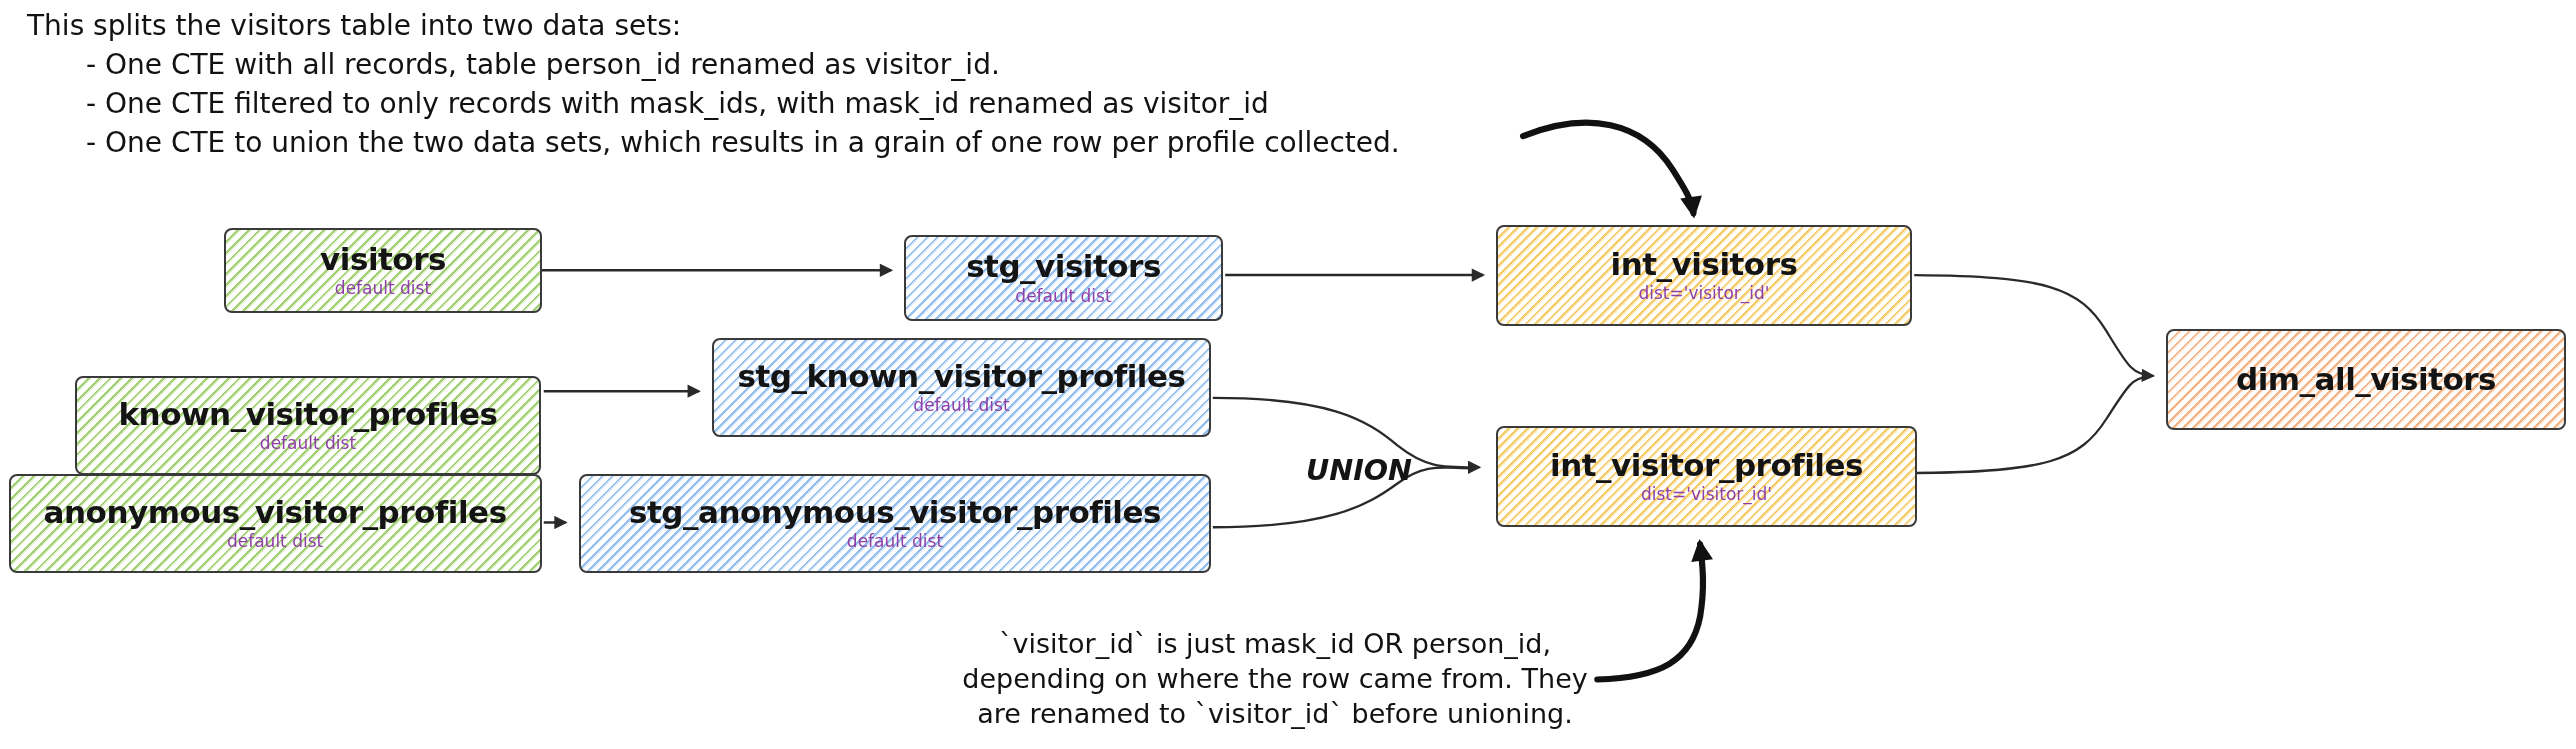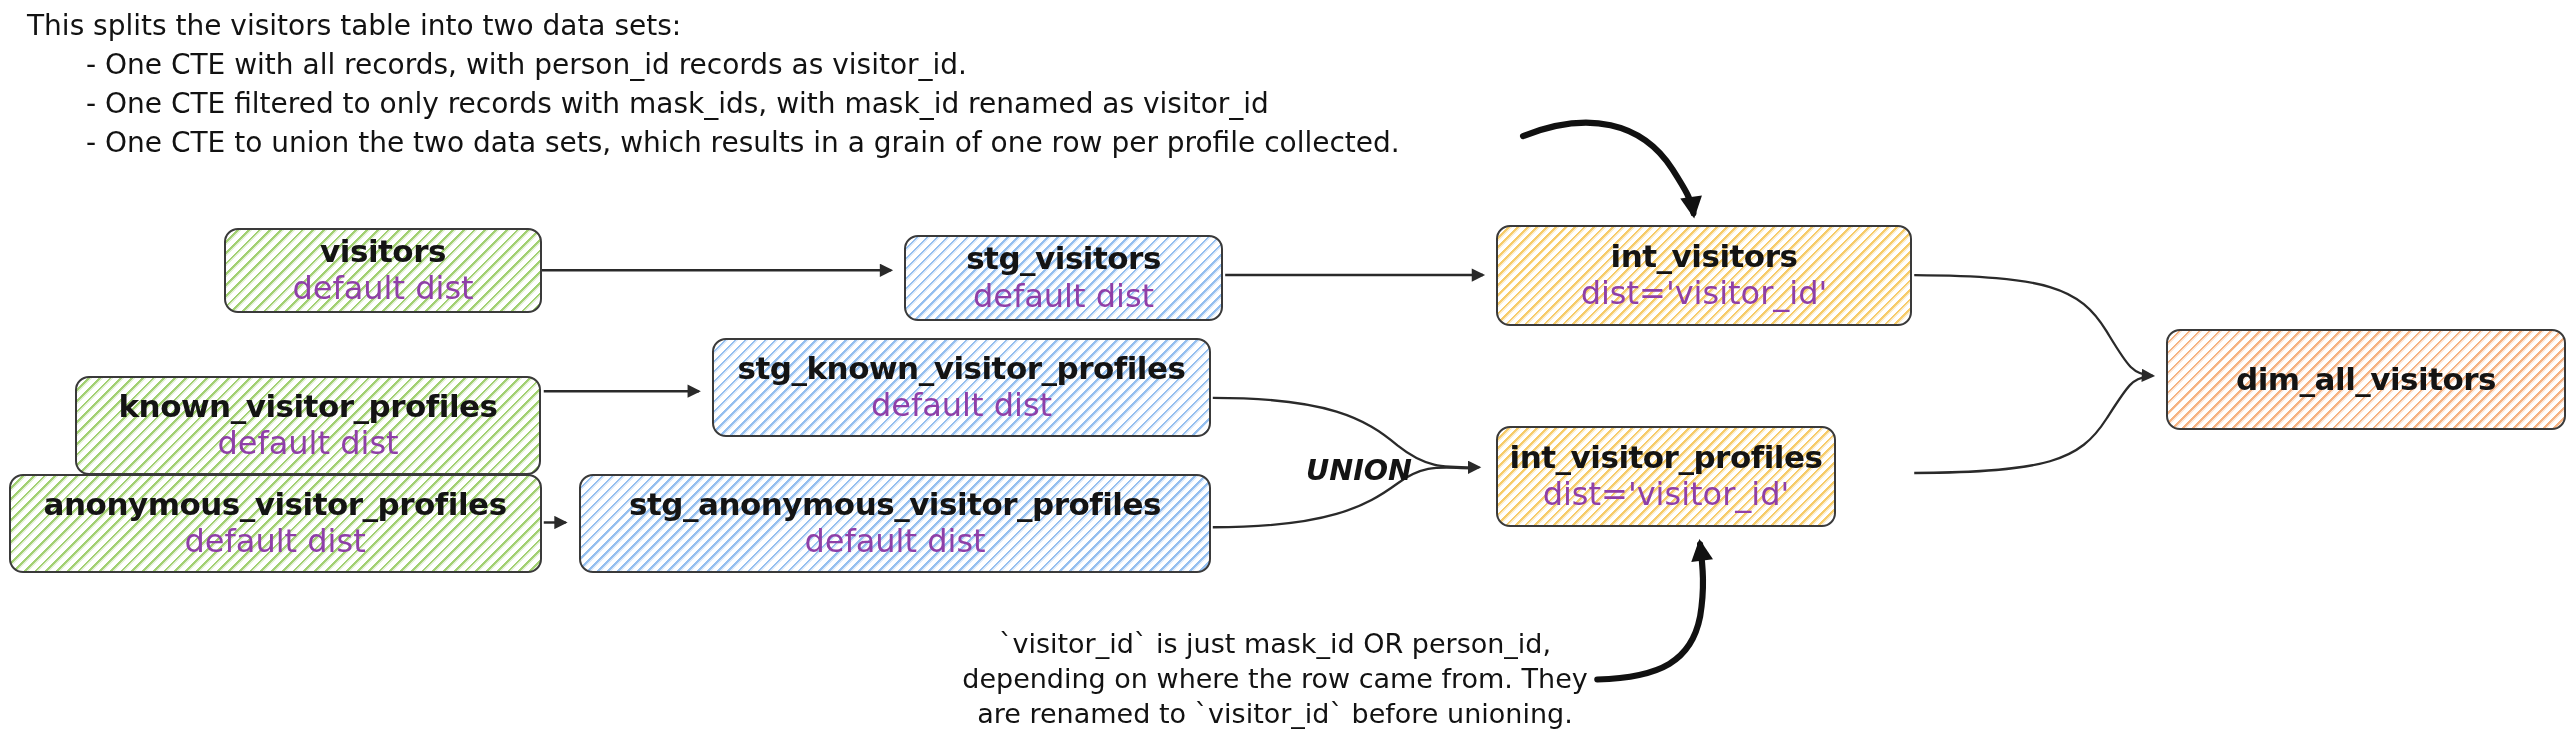--- a/index.html
+++ b/index.html
@@ -9,32 +9,32 @@
     background:#ffffff;
     font-family:"DejaVu Sans", sans-serif;
     color:#1d1d1d;
     overflow:hidden;
   }
   
   .node{
     position:absolute;
     box-sizing:border-box;
     border:2.4px solid #3a3a3a;
-    border-radius:14px;
+    border-radius:8px;
     display:flex;flex-direction:column;
     align-items:center;justify-content:center;
     gap:5px;
     background-color:#fff;
   }
   .node .node-title{
     font-size:31px;font-weight:600;color:#141414;
     letter-spacing:-0.5px;white-space:nowrap;line-height:1.05;
   }
   .node .node-dist{
-    font-size:32px;font-weight:500;color:#8f3fa8;
+    font-size:17px;font-weight:500;color:#8f3fa8;
     white-space:nowrap;line-height:1.05;
   }
   .fill-green{
     background-image:repeating-linear-gradient(135deg, rgba(146,200,90,0.85) 0 1.9px, rgba(146,200,90,0.25) 1.9px 3.3px, transparent 3.3px 7.6px);
   }
   .fill-blue{
     background-image:repeating-linear-gradient(135deg, rgba(122,175,235,0.80) 0 1.9px, rgba(122,175,235,0.25) 1.9px 3.3px, transparent 3.3px 7.1px);
   }
   .fill-yellow{
     background-image:repeating-linear-gradient(135deg, rgba(245,195,80,0.85) 0 1.9px, rgba(245,195,80,0.30) 1.9px 3.3px, transparent 3.3px 6.7px);
@@ -43,21 +43,21 @@
     background-image:repeating-linear-gradient(135deg, rgba(243,160,100,0.80) 0 1.9px, rgba(243,160,100,0.25) 1.9px 3.3px, transparent 3.3px 7.1px);
   }
   
   .n-visitors{left:224px;top:228px;width:318px;height:85px;}
   .n-known{left:75px;top:345px;width:466px;height:99px;margin-top:31px;}
   .n-anon{left:8.6px;top:474px;width:533px;height:99px;}
   .n-stg-visitors{left:904px;top:235px;width:319px;height:86px;}
   .n-stg-known{left:712px;top:338px;width:499px;height:99px;}
   .n-stg-anon{left:579px;top:474px;width:632px;height:99px;}
   .n-int-visitors{left:1496px;top:225px;width:416px;height:101px;}
-  .n-int-profiles{left:1496px;top:426px;width:340px;height:101px;}
+  .n-int-profiles{left:1496px;top:426px;width:421px;height:101px;}
   .n-dim{left:2166px;top:329px;width:400px;height:101px;}
   
   .top-note{
     position:absolute;left:27px;top:5.7px;
     font-size:28px;line-height:39px;font-weight:400;color:#121212;
     white-space:nowrap;
   }
   .top-note .bullet{display:block;margin-left:59px;}
   .bottom-note{
     position:absolute;left:942px;top:626px;width:666px;
@@ -98,21 +98,21 @@
 
     <path d="M2011 289 C2150 290 2185 302 2213 348 C2235 384 2240 394 2262 395" fill="none" stroke="#2a2a2a" stroke-width="2.4" marker-end="url(#ah)"></path>
     <path d="M2011 497 C2150 496 2185 484 2213 440 C2235 406 2240 397 2256 396" fill="none" stroke="#2a2a2a" stroke-width="2.4"></path>
 
     <path d="M1600 143 C1668 116 1725 128 1757 178 C1771 200 1777 210 1779 224" fill="none" stroke="#111" stroke-width="6.5" stroke-linecap="round" marker-end="url(#ahb)"></path>
     <path d="M1678 714 C1745 712 1777 694 1786 648 C1791 618 1789 596 1786 572" fill="none" stroke="#111" stroke-width="6.5" stroke-linecap="round" marker-end="url(#ahb)"></path>
   </svg>
 
   <div class="top-note">
     <span>This splits the visitors table into two data sets:</span>
-    <span class="bullet">- One CTE with all records, with person_id records as visitor_id.</span>
+    <span class="bullet">- One CTE with all records, table person_id renamed as visitor_id.</span>
     <span class="bullet">- One CTE filtered to only records with mask_ids, with mask_id renamed as visitor_id</span>
     <span class="bullet">- One CTE to union the two data sets, which results in a grain of one row per profile collected.</span>
   </div>
 
   <div class="node fill-green n-visitors">
     <div class="node-title">visitors</div>
     <div class="node-dist">default dist</div>
   </div>
   <div class="node fill-green n-known">
     <div class="node-title">known_visitor_profiles</div>

